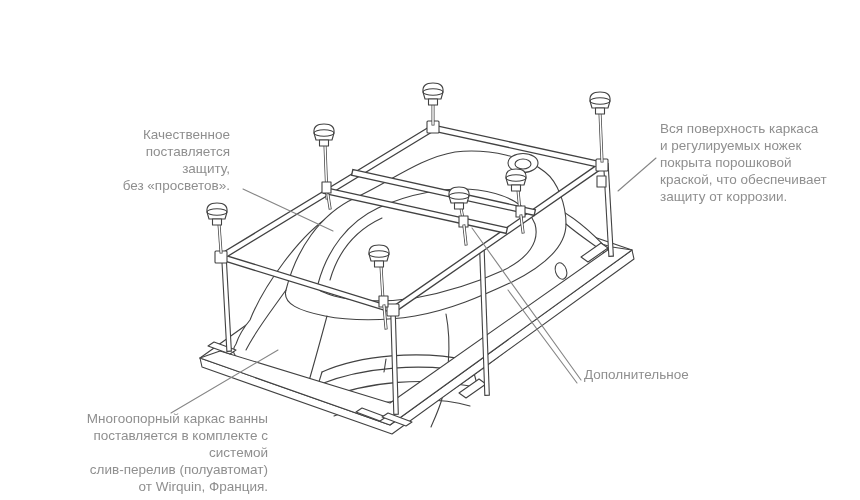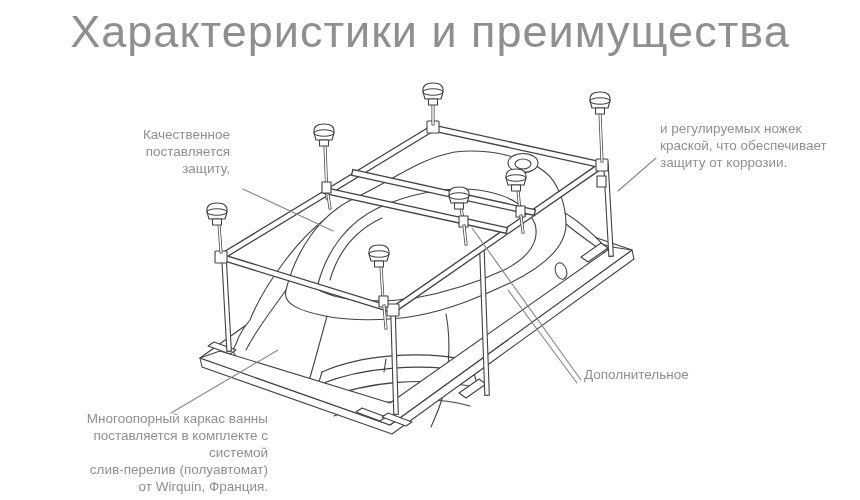--- a/index.html
+++ b/index.html
@@ -40,21 +40,20 @@
   .post2{fill:none;stroke:#fff;stroke-width:3.4;stroke-linecap:square;}
   .rod{fill:none;stroke:var(--drawing-line);stroke-width:3;stroke-linecap:square;}
   .rod2{fill:none;stroke:#fff;stroke-width:1.5;stroke-linecap:square;}
   .leader{fill:none;stroke:var(--leader-line);stroke-width:1.1;stroke-linecap:round;}
 </style>
 </head>
 <body>
 
 <div class="page">
 
-  <div class="title">Характеристики и преимущества</div>
 
   <svg class="draw" viewBox="0 0 860 500" aria-hidden="true">
 
     <g>
       <path class="s" d="M442 185 L632 250"></path>
       <path class="s" d="M448 200 L612 247"></path>
       <path class="s" d="M442 185 L200 358"></path>
     </g>
 
     <g>
@@ -181,24 +180,27 @@
       <path class="leader" d="M171 413 L278 350"></path>
       <path class="leader" d="M581 380 L472 228"></path>
       <path class="leader" d="M577 383 L508 290"></path>
     </g>
   </svg>
 
   <div class="annot annot-armoring ta-r">
     <span>Качественное</span>
     <span>поставляется</span>
     <span>защиту,</span>
+    <span>без «просветов».</span>
   </div>
 
   <div class="annot annot-coating">
+    <span>Вся поверхность каркаса</span>
     <span>и регулируемых ножек</span>
+    <span>покрыта порошковой</span>
     <span>краской, что обеспечивает</span>
     <span>защиту от коррозии.</span>
   </div>
 
   <div class="annot annot-frame-kit ta-r">
     <span>Многоопорный каркас ванны</span>
     <span>поставляется в комплекте с системой</span>
     <span>слив-перелив (полуавтомат)</span>
     <span>от Wirquin, Франция.</span>
   </div>

